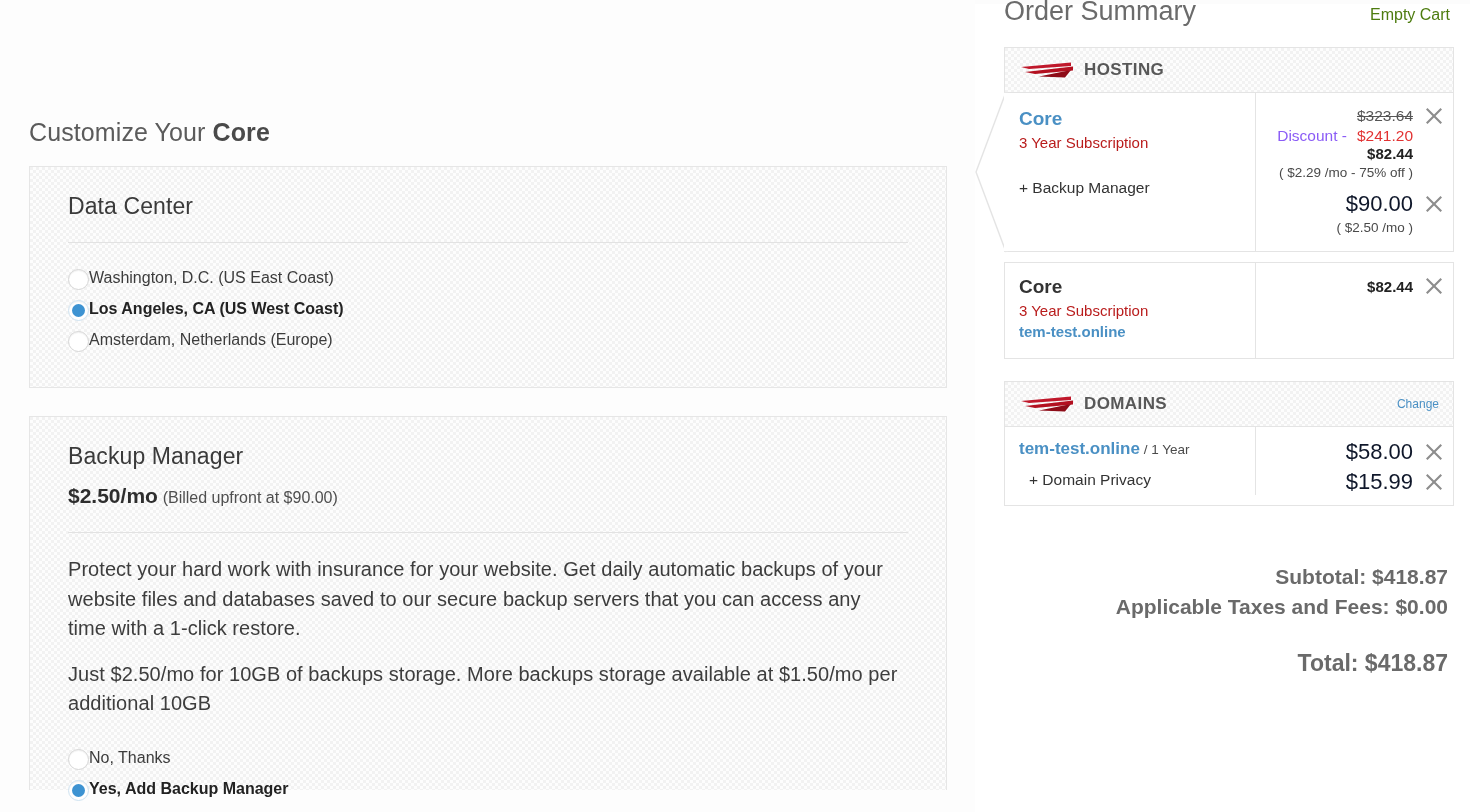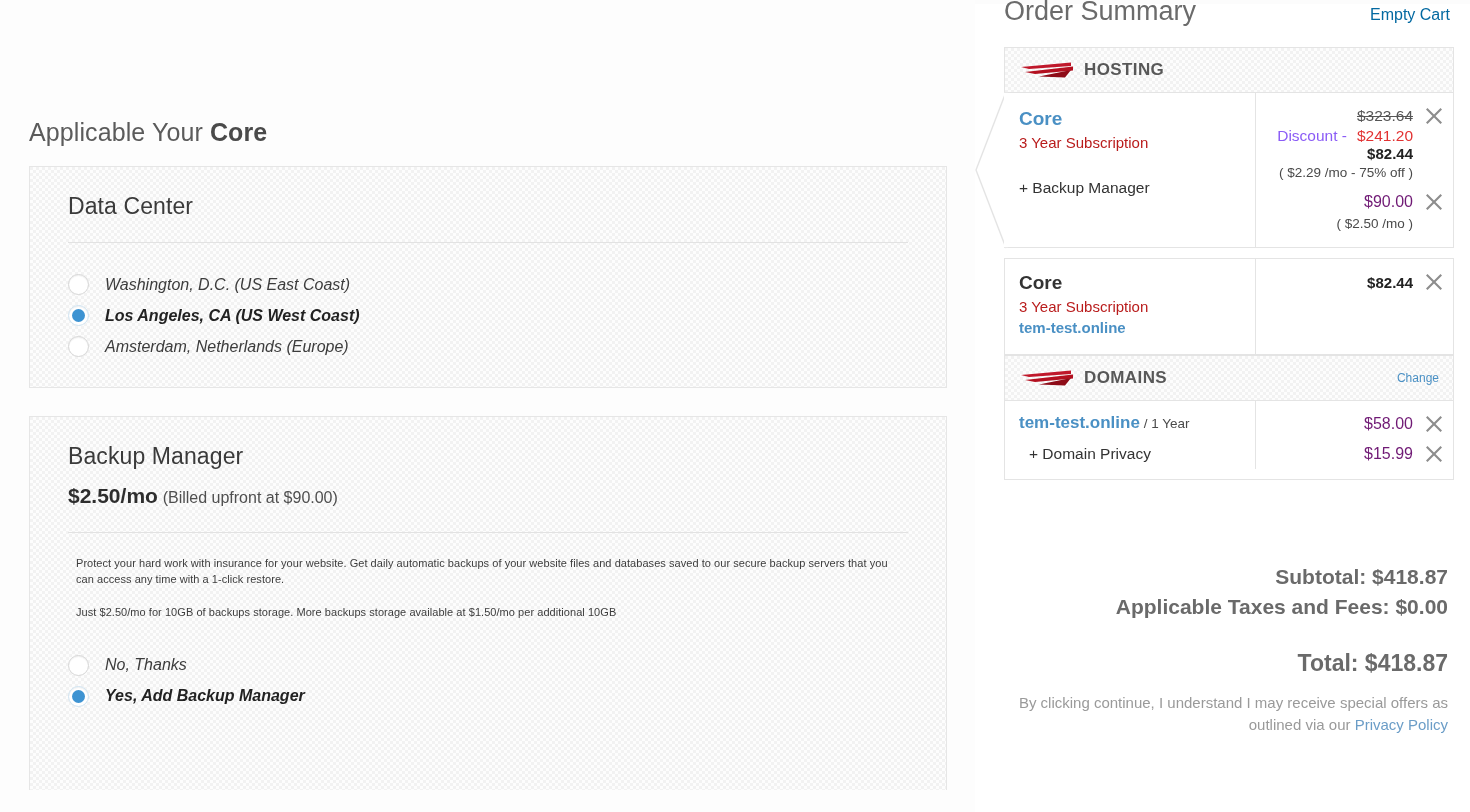--- a/index.html
+++ b/index.html
@@ -66,29 +66,29 @@
   .bm-price .sub { color: #4f4f4f; font-size: 16px; }
 
   .hr {
     height: 1px; background: #e2e2e2;
     margin: 22px 38px 0 38px;
   }
   #panel-bm .hr { margin-top: 24px; }
 
   .bm-body { padding: 22px 48px 0 38px; }
   .bm-body p {
-    margin: 0 0 16px 8px; font-size: 11px; color: #3d3d3d;
+    margin: 0 0 16px 0; font-size: 20px; color: #3d3d3d;
     line-height: 1.48; letter-spacing: .05px;
   }
 
   .radios { padding: 26px 0 0 38px; }
   #panel-bm .radios { padding-top: 14px; }
   .radio-row {
-    display: flex; align-items: center; gap: 16px;
-    height: 31px; cursor: pointer; font-style: italic;
+    display: flex; align-items: flex-start; 
+    height: 31px; cursor: pointer;
   }
   .radio {
     width: 21px; height: 21px; border-radius: 50%;
     background: #fff; border: 1px solid #d6d6d6;
     box-shadow: 0 1px 1px rgba(0,0,0,.06) inset;
     flex: none; position: relative;
   }
   .radio.on { border-color: #cfe3f1; }
   .radio.on::after {
     content: ""; position: absolute; left: 3px; top: 3px;
@@ -102,21 +102,21 @@
   #right {
     position: absolute; left: 975px; top: 4px;
     width: 495px; height: 812px; background: #fff;
   }
 
   .summary-head {
     position: absolute; left: 29px; top: -8px; right: 20px;
     display: flex; align-items: baseline; justify-content: space-between;
   }
   .summary-title { font-size: 27px; color: #6b6b6b; font-weight: 400; }
-  .empty-cart { font-size: 16px; color: #0369a1; cursor: pointer; }
+  .empty-cart { font-size: 16px; color: #4d7c0f; cursor: pointer; }
 
   .cart { position: absolute; left: 29px; top: 43px; width: 450px; }
 
   .cart-bar {
     height: 46px; display: flex; align-items: center;
     border: 1px solid #e4e4e4;
     padding: 0 14px;
   }
   .swoosh { width: 56px; height: 20px; margin-right: 9px; flex: none; }
   .cart-bar-label {
@@ -148,21 +148,21 @@
   .item-name.dark { color: #333; }
   .item-sub { font-size: 15px; color: #b91c1c; margin-top: 3px; }
   .item-domain { font-size: 15px; font-weight: 700; color: #4a90c4; margin-top: 4px; cursor:pointer; }
   .item-addon { font-size: 15.5px; color: #333; margin-top: 28px; }
 
   .price-line { display: flex; align-items: center; justify-content: flex-end; gap: 10px; }
   .strike { font-size: 15.5px; color: #555; text-decoration: line-through; }
   .disc { font-size: 15.5px; color: #8b5cf6; }
   .price-big { font-size: 15px; font-weight: 700; color: #222; }
   .permo { font-size: 13.5px; color: #4a4a4a; margin-top: 3px; }
-  .price-mid { font-size: 16px; color: #701a75; }
+  .price-mid { font-size: 22px; color: #0f172a; }
 
   .xbtn { width: 22px; height: 22px; flex: none; cursor: pointer; }
 
   .dom-row { display: flex; }
   .dom-row .col-l { width: 250px; padding: 12px 10px 6px 14px; }
   .dom-name { font-size: 17px; font-weight: 700; color: #4a90c4; cursor:pointer; }
   .dom-term { font-size: 13.5px; color: #4a4a4a; font-weight: 400; }
 
   
   .totals {
@@ -178,21 +178,21 @@
   .legal a { color: #6b9dc7; text-decoration: none; cursor: pointer; }
 </style>
 </head>
 <body>
 
 <div id="page">
 
   <div id="left">
 
 
-    <div class="page-title"><span>Applicable Your </span><b>Core</b></div>
+    <div class="page-title"><span>Customize Your </span><b>Core</b></div>
 
     <div class="panel tex" id="panel-dc">
       <div class="panel-h">Data Center</div>
       <div class="hr"></div>
       <div class="radios">
         <div class="radio-row">
           <span class="radio"></span>
           <span class="radio-lbl">Washington, D.C. (US East Coast)</span>
         </div>
         <div class="radio-row on">
@@ -300,21 +300,21 @@
         <div class="col-r" style="padding-top:12px">
           <div class="price-line">
             <span class="price-big">$82.44</span>
             <svg class="xbtn" viewBox="0 0 22 22">
               <path d="M4.5 3 3 4.5 9.5 11 3 17.5 4.5 19 11 12.5 17.5 19 19 17.5 12.5 11 19 4.5 17.5 3 11 9.5z" fill="#8d8d8d"></path>
             </svg>
           </div>
         </div>
       </div>
 
-      <div class="cart-bar tex" style="">
+      <div class="cart-bar tex" style="margin-top:22px">
         <svg class="swoosh" viewBox="0 0 56 20">
           <polygon points="2,7 52,2.5 52,6 10,9" fill="#c0182b"></polygon>
           <polygon points="6,12 54,6.5 54,10.5 16,14" fill="#b31020"></polygon>
           <polygon points="20,16.5 52,10 46,17.5" fill="#8e0c18"></polygon>
         </svg>
         <span class="cart-bar-label">DOMAINS</span>
         <span class="spacer"></span>
         <span class="change-link">Change</span>
       </div>
 
@@ -345,17 +345,16 @@
             </div>
           </div>
         </div>
       </div>
     </div>
 
     <div class="totals">
       <div class="tot-line">Subtotal: $418.87</div>
       <div class="tot-line">Applicable Taxes and Fees: $0.00</div>
       <div class="tot-grand">Total: $418.87</div>
-      <div class="legal"><span>By clicking continue, I understand I may receive special offers as outlined via our </span><a>Privacy Policy</a></div>
     </div>
 
   </div>
 </div>
 
 </body></html>

